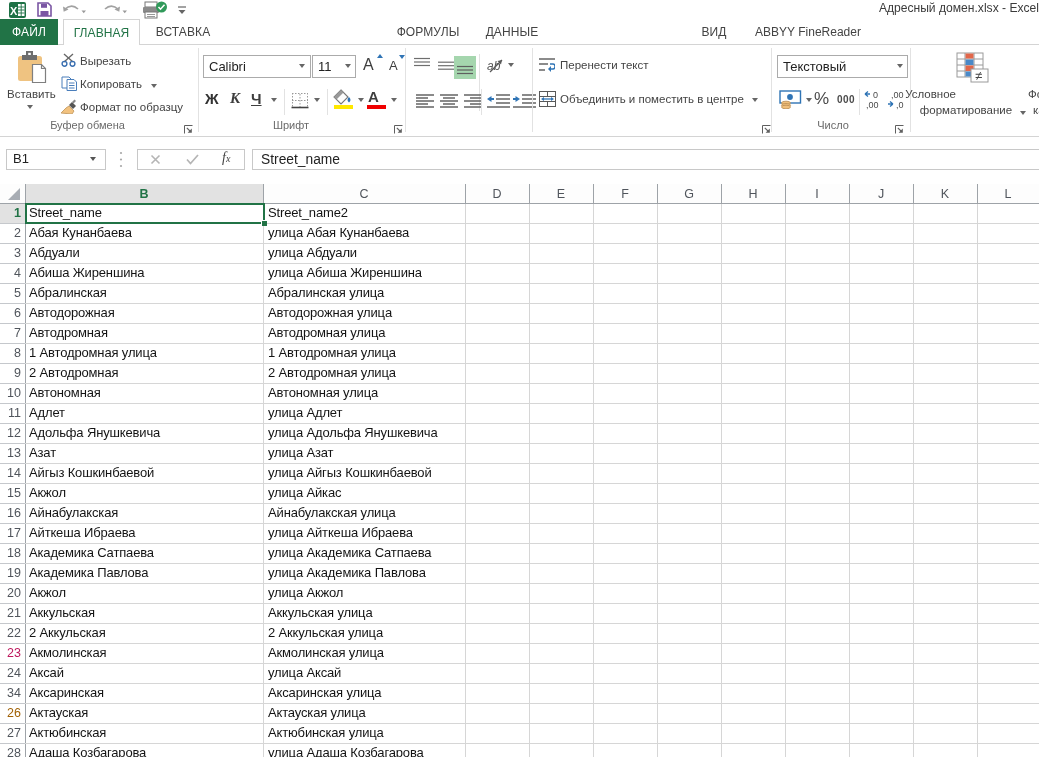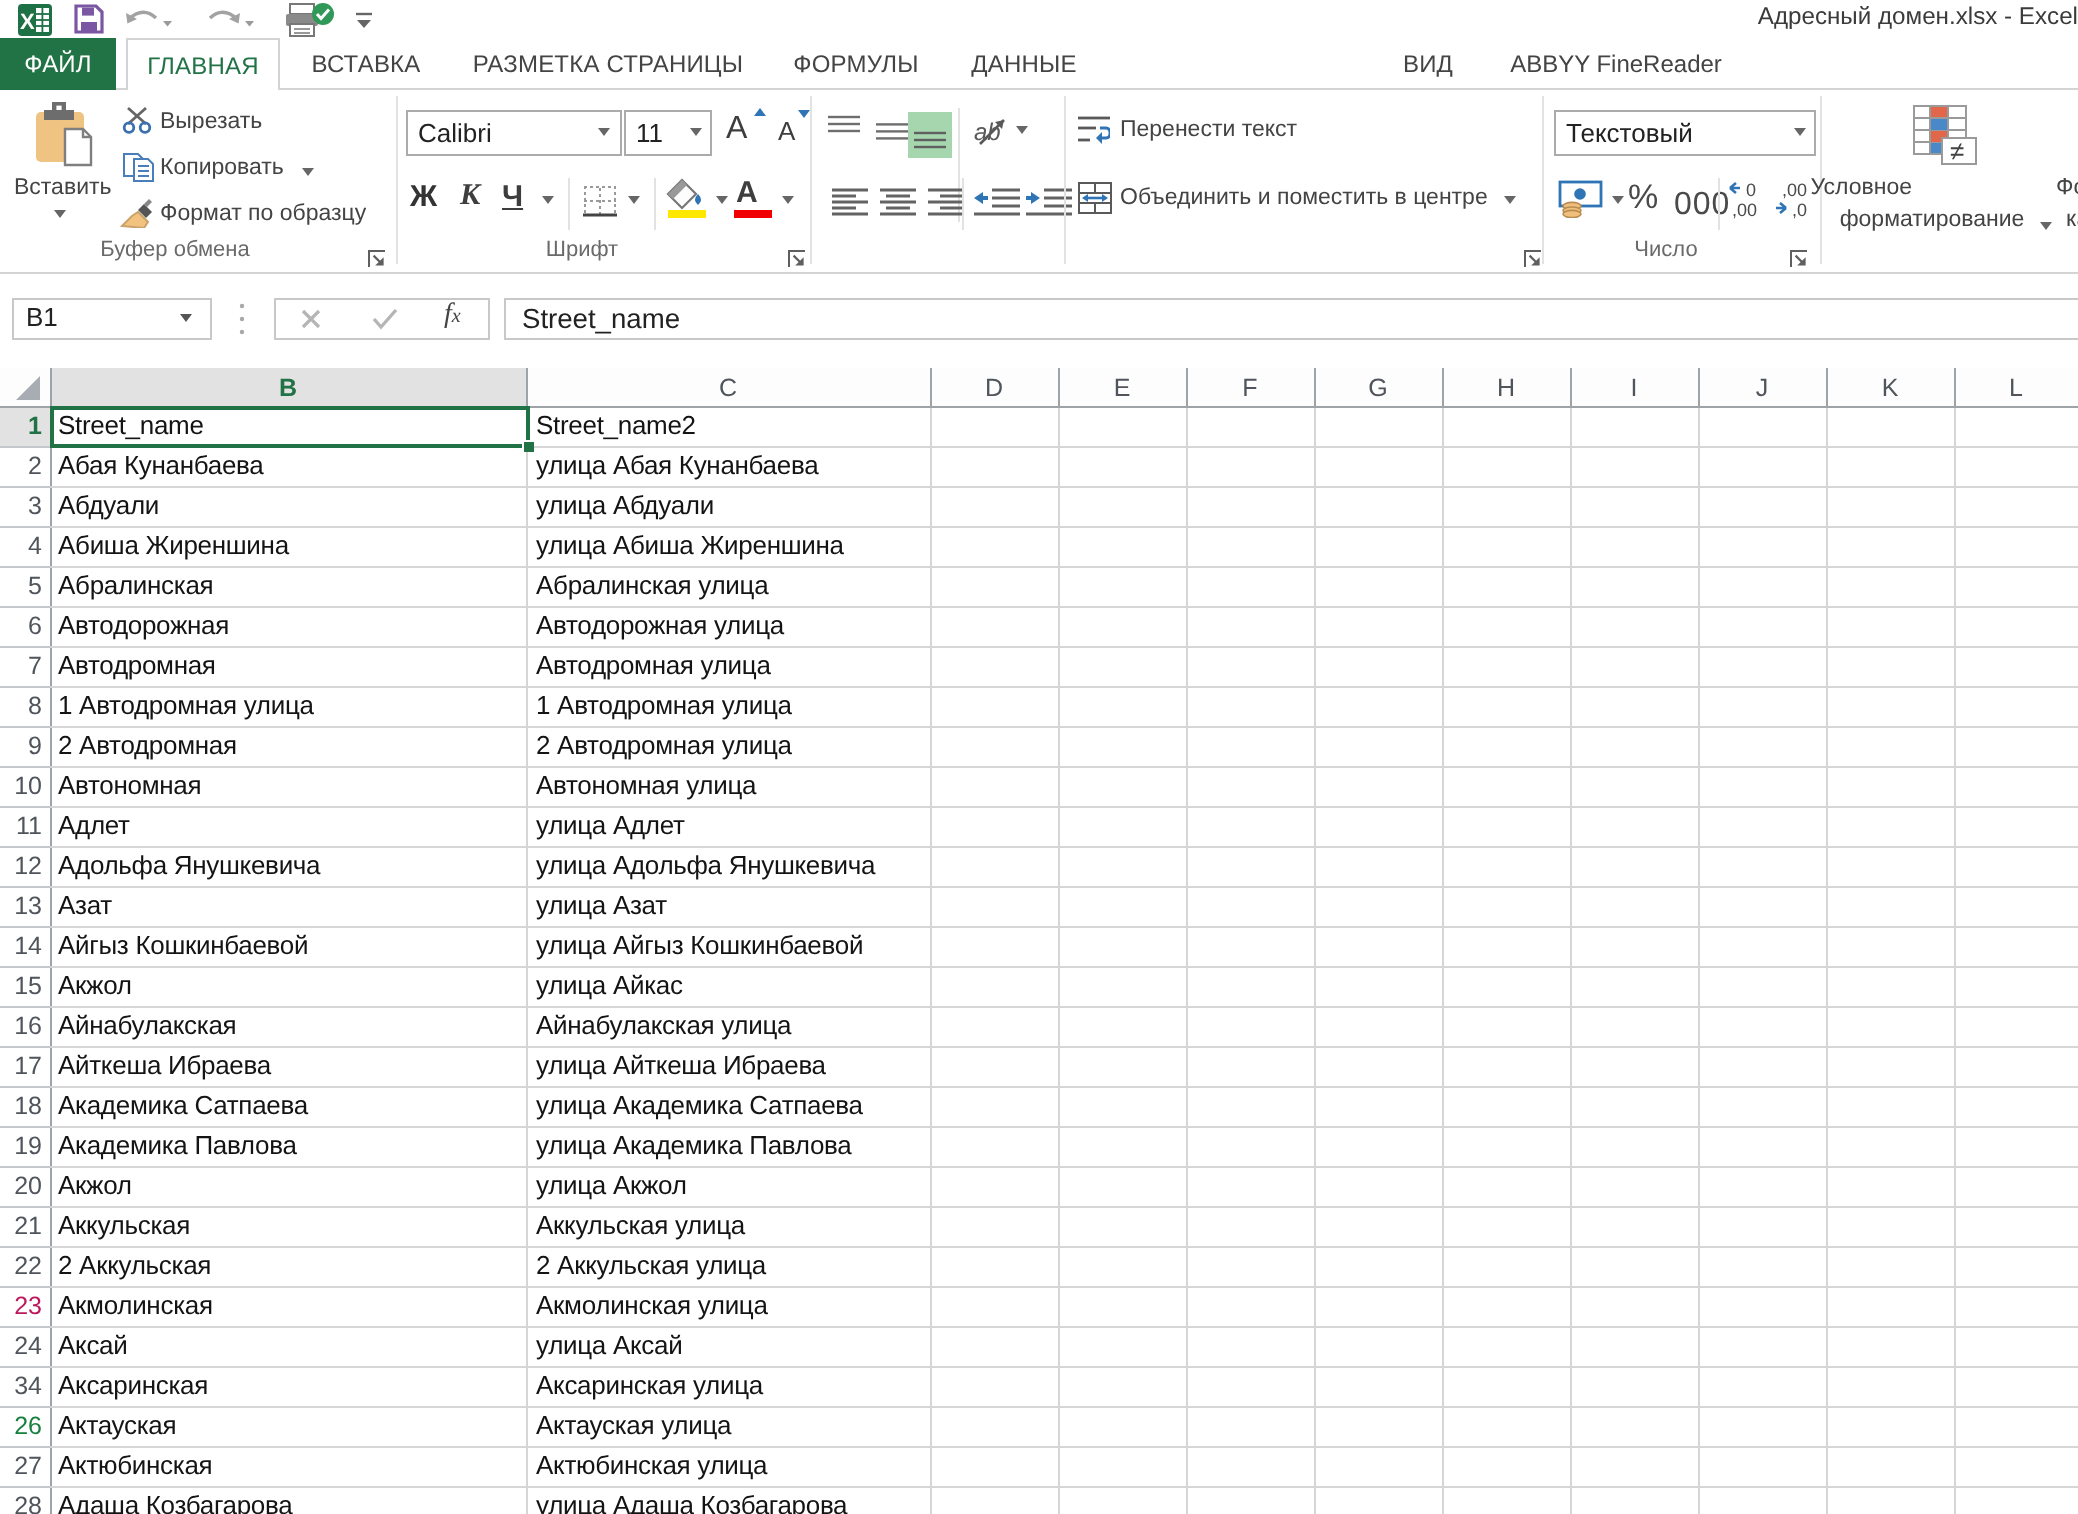--- a/index.html
+++ b/index.html
@@ -64,21 +64,20 @@
 <path d="M2.5 4 h7 l-3.5 4 z" fill="#666"></path>
 </svg>
     </div>
 <div class="a" style="right:0px;top:1px;font-size:12.1px;color:#3b3b3b">Адресный домен.xlsx - Excel</div>
 
 <div id="tabrow" class="a" style="left:0;top:19px;width:1039px;height:26px;background:#fff">
   <div class="a" style="left:0;top:25px;width:1039px;height:1px;background:#d4d4d4"></div>
   <div class="tab" style="left:0;width:58px;background:#217346;color:#fff">ФАЙЛ</div>
   <div class="tab" style="left:63px;width:77px;background:#fff;border:1px solid #d4d4d4;border-bottom:none;color:#217346;height:26px">ГЛАВНАЯ</div>
   <div class="tab" style="left:150px;width:66px">ВСТАВКА</div>
-  <div class="tab" style="left:232px;width:144px">РАЗМЕТКА СТРАНИЦЫ</div>
   <div class="tab" style="left:389px;width:78px">ФОРМУЛЫ</div>
   <div class="tab" style="left:480px;width:64px">ДАННЫЕ</div>
   <div class="tab" style="left:695px;width:38px">ВИД</div>
   <div class="tab" style="left:748px;width:120px;letter-spacing:0">ABBYY FineReader 11</div>
 </div>
 
 <div id="ribbon" class="a" style="left:0;top:45px;width:1039px;height:92px;background:#fff;border-bottom:1px solid #d4d4d4">
 <svg class="ricon" style="left:13px;top:5px" width="34" height="34" viewBox="0 0 34 34">
 <rect x="5" y="6" width="24" height="25" rx="2.5" fill="#efc381"></rect>
 <rect x="13" y="1" width="7" height="6" fill="#6d6d6d"></rect>
@@ -266,21 +265,21 @@
 <rect x="1" y="1" width="20.5" height="12" fill="#fff" stroke="#2f74b5" stroke-width="1.4"></rect>
 <circle cx="11" cy="7" r="2.9" fill="#2f74b5"></circle>
 <g fill="#f0bf7c" stroke="#b98d52" stroke-width="0.8">
 <ellipse cx="7" cy="13" rx="4.5" ry="1.8"></ellipse>
 <ellipse cx="7" cy="15.3" rx="4.5" ry="1.8"></ellipse>
 <ellipse cx="7" cy="17" rx="4.5" ry="1.8"></ellipse>
         </g>
 </svg>
 <div class="car" style="left:806px;top:53px"></div>
 <div class="a" style="left:814px;top:44px;font-size:17px;color:#4a4a4a">%</div>
-<div class="a" style="left:837px;top:49px;font-size:16px;font-weight:normal;color:#4a4a4a;letter-spacing:.5px">000</div>
+<div class="a" style="left:837px;top:49px;font-size:10px;font-weight:bold;color:#4a4a4a;letter-spacing:.5px">000</div>
 <div class="vsep" style="left:859px;top:44px;height:26px"></div>
 <svg class="ricon" style="left:864px;top:44px" width="20" height="22" viewBox="0 0 20 22">
 <text x="9" y="9" font-size="9" fill="#4a4a4a">0</text>
 <text x="2" y="19" font-size="9" fill="#4a4a4a">,00</text>
 <path d="M1 5 h5 M1 5 l3 -2.5 M1 5 l3 2.5" stroke="#2f74b5" stroke-width="1.3" fill="none"></path>
 </svg>
 <svg class="ricon" style="left:886px;top:44px" width="20" height="22" viewBox="0 0 20 22">
 <text x="5" y="9" font-size="9" fill="#4a4a4a">,00</text>
 <text x="10" y="19" font-size="9" fill="#4a4a4a">,0</text>
 <path d="M2 15 h5 M7 15 l-3 -2.5 M7 15 l-3 2.5" stroke="#2f74b5" stroke-width="1.3" fill="none"></path>
@@ -472,21 +471,21 @@
 <div class="cellc" style="top:459px">Акмолинская улица</div>
 <div class="ghl" style="left:0;top:499px;width:1039px"></div>
 <div class="rownum" style="left:0;top:479px;color:#50555c">24</div>
 <div class="cellb" style="top:479px">Аксай</div>
 <div class="cellc" style="top:479px">улица Аксай</div>
 <div class="ghl" style="left:0;top:519px;width:1039px"></div>
 <div class="rownum" style="left:0;top:499px;color:#50555c">34</div>
 <div class="cellb" style="top:499px">Аксаринская</div>
 <div class="cellc" style="top:499px">Аксаринская улица</div>
 <div class="ghl" style="left:0;top:539px;width:1039px"></div>
-<div class="rownum" style="left:0;top:519px;color:#15803d">26</div>
+<div class="rownum" style="left:0;top:519px;color:#a16207">26</div>
 <div class="cellb" style="top:519px">Актауская</div>
 <div class="cellc" style="top:519px">Актауская улица</div>
 <div class="ghl" style="left:0;top:559px;width:1039px"></div>
 <div class="rownum" style="left:0;top:539px;color:#50555c">27</div>
 <div class="cellb" style="top:539px">Актюбинская</div>
 <div class="cellc" style="top:539px">Актюбинская улица</div>
 
 <div class="rownum" style="left:0;top:559px;color:#50555c">28</div>
 <div class="cellb" style="top:559px">Адаша Козбагарова</div>
 <div class="cellc" style="top:559px">улица Адаша Козбагарова</div>

